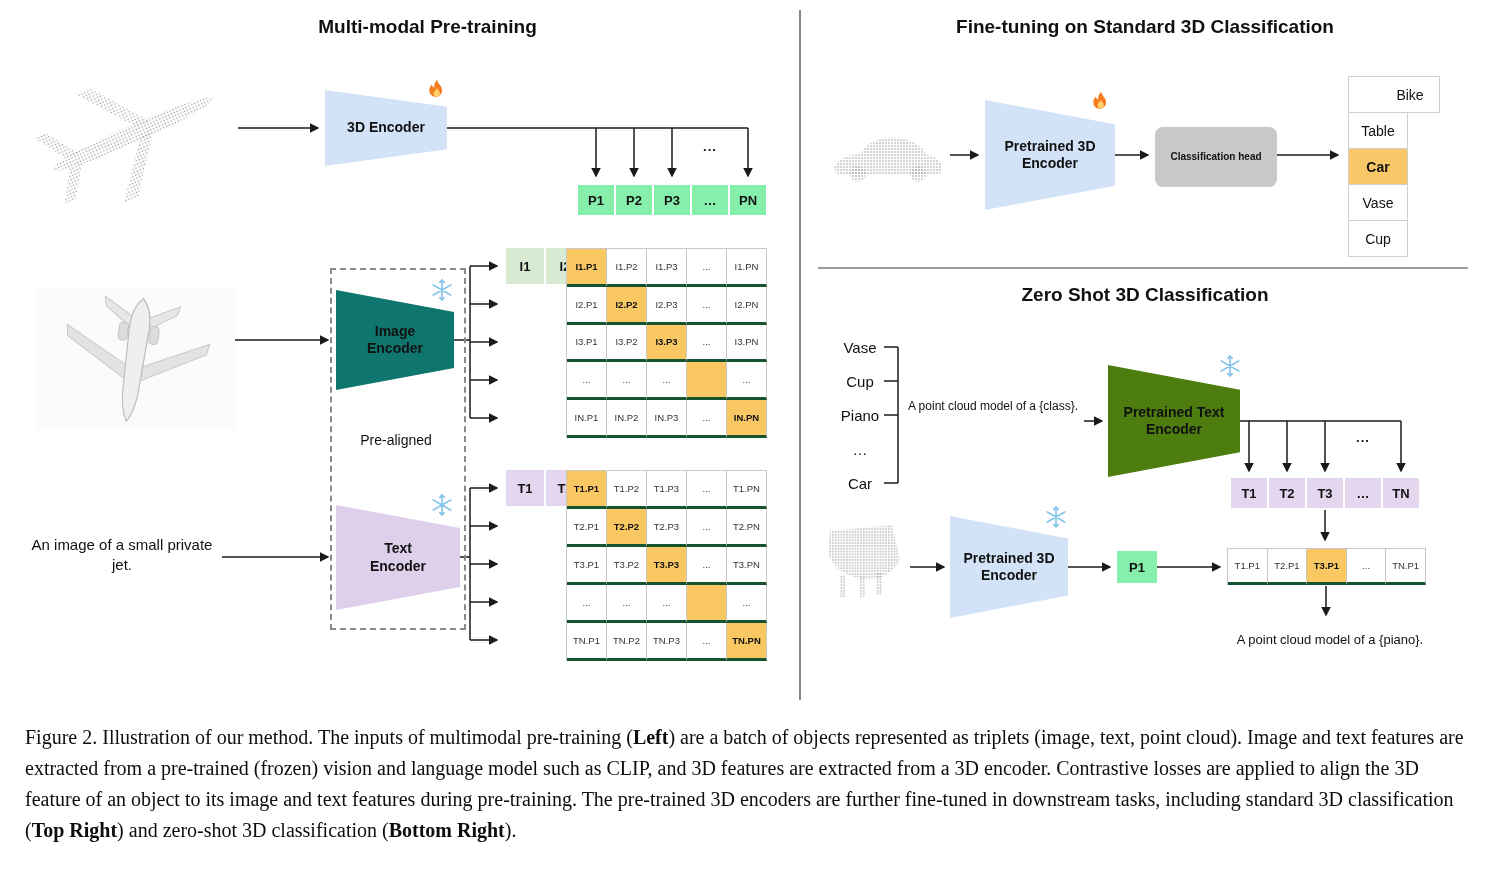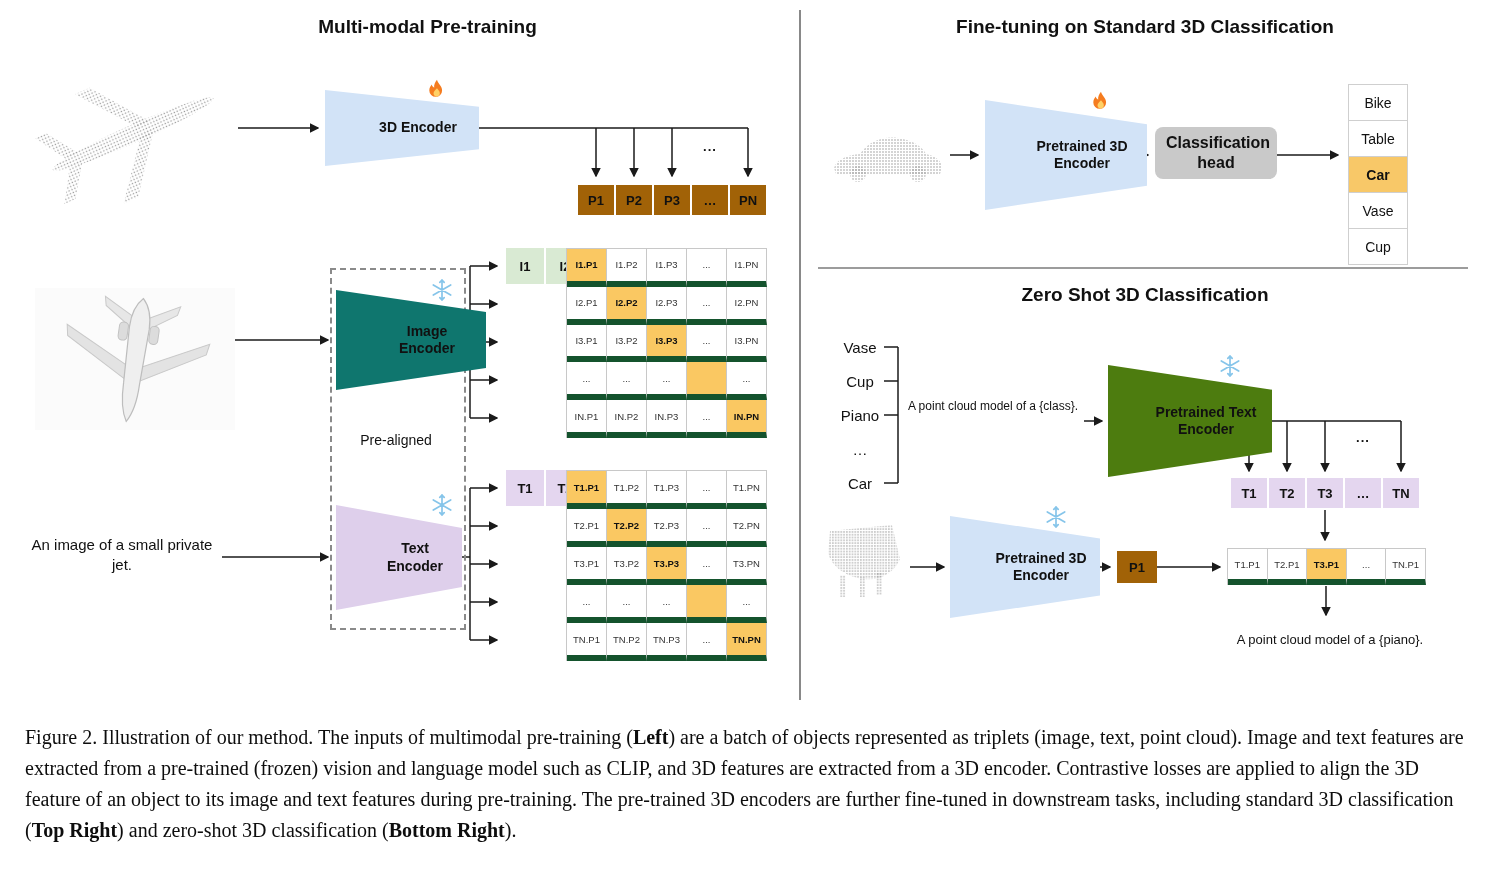--- a/index.html
+++ b/index.html
@@ -2,37 +2,37 @@
 <html><head>
 <meta charset="utf-8">
 <style>
   html,body{margin:0;padding:0;}
   body{width:1490px;height:888px;background:#ffffff;position:relative;overflow:hidden;
        font-family:"Liberation Sans",sans-serif;color:#111;}
   .abs{position:absolute;}
   .panel-title{font-weight:bold;font-size:19px;text-align:center;}
   .trap{display:flex;align-items:center;justify-content:center;text-align:center;
         font-weight:bold;font-size:14px;line-height:1.25;
-        clip-path:polygon(0 0,100% 22%,100% 78%,0 100%);padding-left:32px;}
+        clip-path:polygon(0 0,100% 22%,100% 78%,0 100%);}
   .cellrow{display:flex;gap:2px;}
   .cellcol{display:flex;flex-direction:row;gap:2px;justify-content:flex-end;}
   .hc{display:flex;align-items:center;justify-content:center;font-weight:bold;font-size:13px;}
   .pc{width:36px;height:30px;}
   .ic{width:38px;height:36px;}
-  .blue{background:#a16207;}
+  .blue{background:#86efac;}
   .green{background:#d9ead3;}
   .purple{background:#e4d6ef;}
   .matrix{display:grid;background:#fff;border-left:1px solid #c8c8c8;border-top:1px solid #c8c8c8;}
-  .mc{border-right:1px solid #c8c8c8;border-bottom:6px solid #14532d;display:flex;
+  .mc{border-right:1px solid #c8c8c8;border-bottom:3px solid #14532d;display:flex;
       align-items:center;justify-content:center;font-size:9.5px;color:#333;}
   .mc.hl{background:#fac862;font-weight:bold;color:#111;}
   .classlist{display:flex;flex-direction:column;}
   .classcell{width:58px;height:35px;border:1px solid #cfcfcf;margin-top:-1px;background:#fff;
              display:flex;align-items:center;justify-content:center;font-size:14px;}
-  .classcell:first-child{margin-top:16px;}
+  .classcell:first-child{margin-top:8px;padding-left:32px;}
   .classcell.hl{background:#f8c868;font-weight:bold;}
   .zslabels{display:flex;flex-direction:column;}
   .zslabel{height:34px;display:flex;align-items:center;justify-content:center;font-size:15px;}
   .dashed-box{border:2px dashed #8a8a8a;}
   .ellipsis{font-size:13px;font-weight:bold;text-align:center;letter-spacing:1px;}
   .centered-text{text-align:center;}
   .caption{font-family:"Liberation Serif",serif;font-size:20px;line-height:1.55;color:#0d0d0d;}
   .caption b{font-weight:bold;}
 </style>
 </head>
@@ -151,21 +151,21 @@
   <span style="width:72px;">Image Encoder</span>
 </div>
 <svg class="abs" style="left:430px;top:278px;" width="24" height="24" viewBox="0 0 24 24">
   <g stroke="#86c5ea" stroke-width="1.7" stroke-linecap="round" fill="none">
     <path d="M12 2v20M3.3 7l17.4 10M3.3 17L20.7 7M12 2l-2.2 2.4M12 2l2.2 2.4M12 22l-2.2-2.4M12 22l2.2-2.4"></path>
   </g>
 </svg>
 
 <div class="abs centered-text" style="left:334px;top:432px;width:124px;font-size:14px;">Pre-aligned</div>
 
-<div class="abs trap" style="left:336px;top:505px;width:94px;height:105px;background:#decfeb;">
+<div class="abs trap" style="left:336px;top:505px;width:124px;height:105px;background:#decfeb;">
   <span style="width:62px;">Text Encoder</span>
 </div>
 <svg class="abs" style="left:430px;top:493px;" width="24" height="24" viewBox="0 0 24 24">
   <g stroke="#86c5ea" stroke-width="1.7" stroke-linecap="round" fill="none">
     <path d="M12 2v20M3.3 7l17.4 10M3.3 17L20.7 7M12 2l-2.2 2.4M12 2l2.2 2.4M12 22l-2.2-2.4M12 22l2.2-2.4"></path>
   </g>
 </svg>
 
 <div class="abs centered-text" style="left:22px;top:535px;width:200px;font-size:15px;line-height:1.35;">An image of a small private jet.</div>
 
@@ -253,23 +253,23 @@
 </svg>
 
 <div class="abs trap" style="left:985px;top:100px;width:130px;height:110px;background:#d2e3f7;">
   <span style="width:106px;">Pretrained 3D Encoder</span>
 </div>
 <svg class="abs" style="left:1088px;top:90px;" width="26" height="26" viewBox="0 0 24 24">
   <path d="M12 1.5c.6 3.4 4.7 5.3 4.7 10a5.9 5.9 0 0 1-11.8 0c0-2.4 1.2-4 2.3-5.4.3 1.6 1.2 2.4 2.2 2.8-.4-2.8.9-5.4 2.6-7.4z" fill="#f57c1f"></path>
   <path d="M12 9.5c1.2 1.9 2.6 2.6 2.6 4.6a2.9 2.9 0 0 1-5.8 0c0-1.7 1.7-2.9 3.2-4.6z" fill="#ffd166"></path>
 </svg>
 
-<div class="abs" style="left:1155px;top:127px;width:122px;height:52px;background:#c9c9c9;border-radius:8px;
+<div class="abs" style="left:1155px;top:127px;width:122px;height:60px;background:#c9c9c9;border-radius:8px;
             display:flex;align-items:center;justify-content:center;text-align:center;
-            font-weight:bold;font-size:16px;line-height:1.25;">
+            font-weight:bold;font-size:10px;line-height:1.25;">
   <span style="width:100px;">Classification head</span>
 </div>
 
 <div class="abs classlist" id="class-list" style="left:1348px;top:68px;">
     <div class="classcell">Bike</div>
     <div class="classcell">Table</div>
     <div class="classcell hl">Car</div>
     <div class="classcell">Vase</div>
     <div class="classcell">Cup</div>
   </div>

